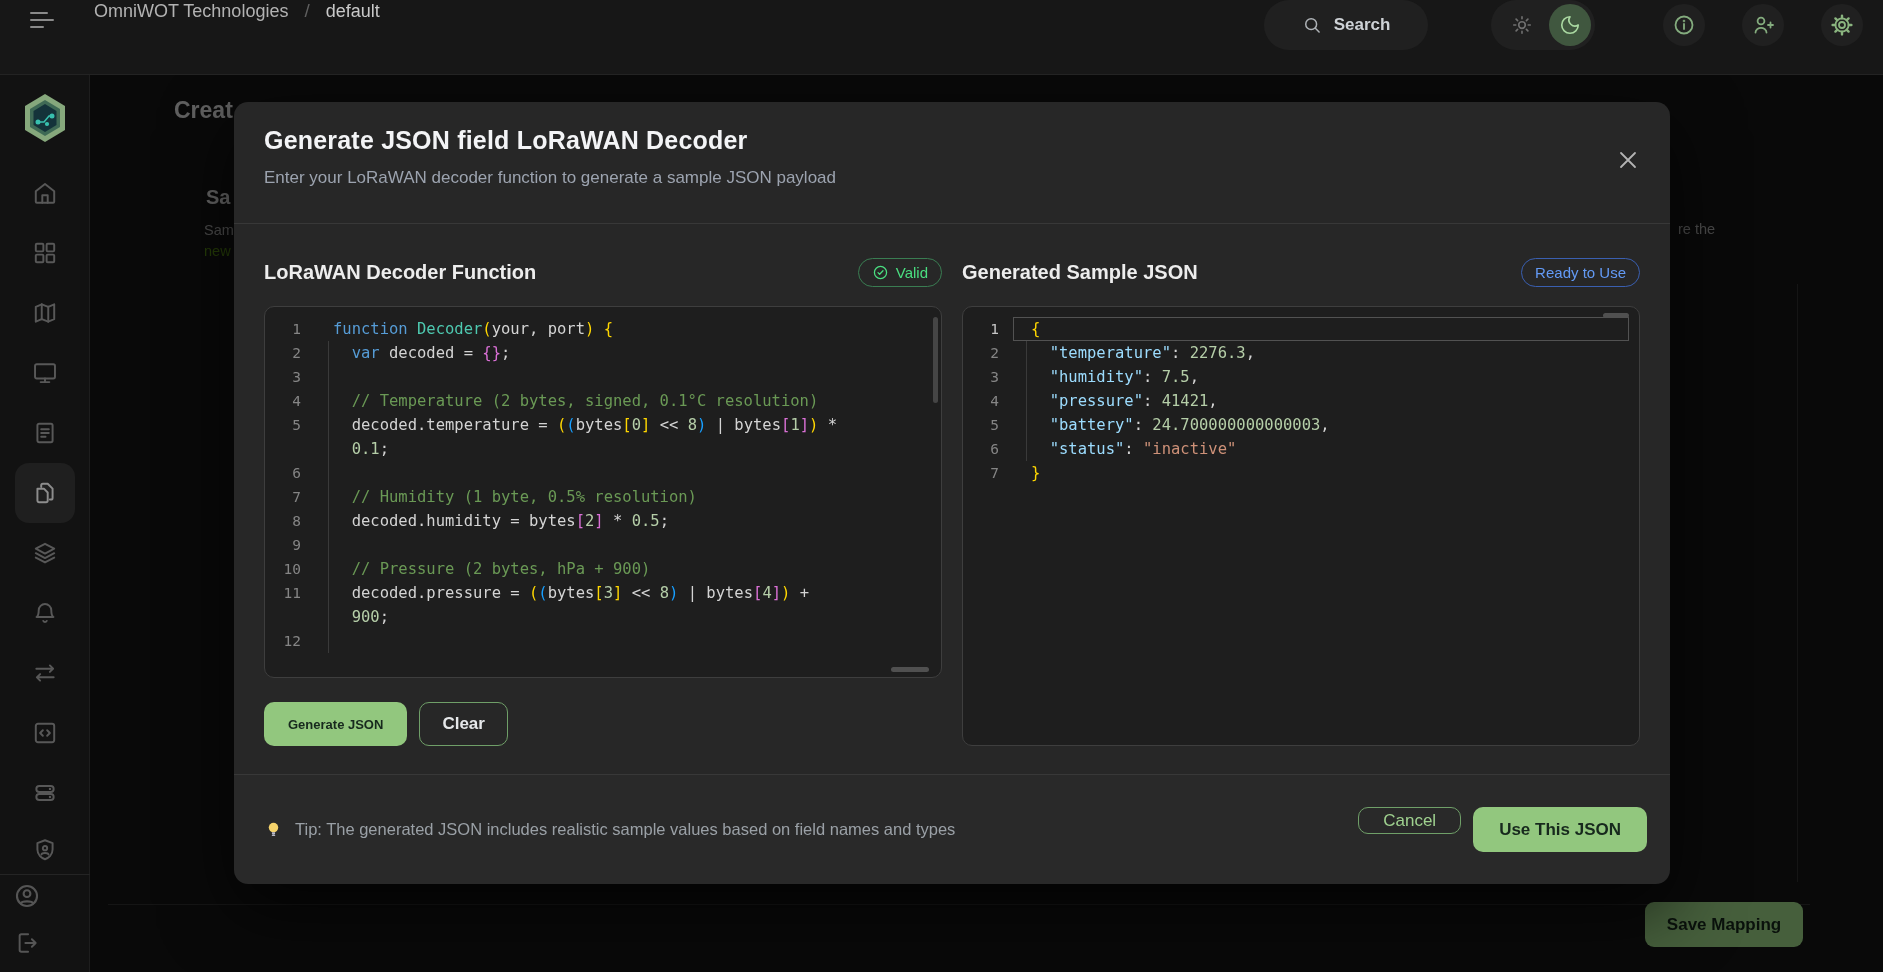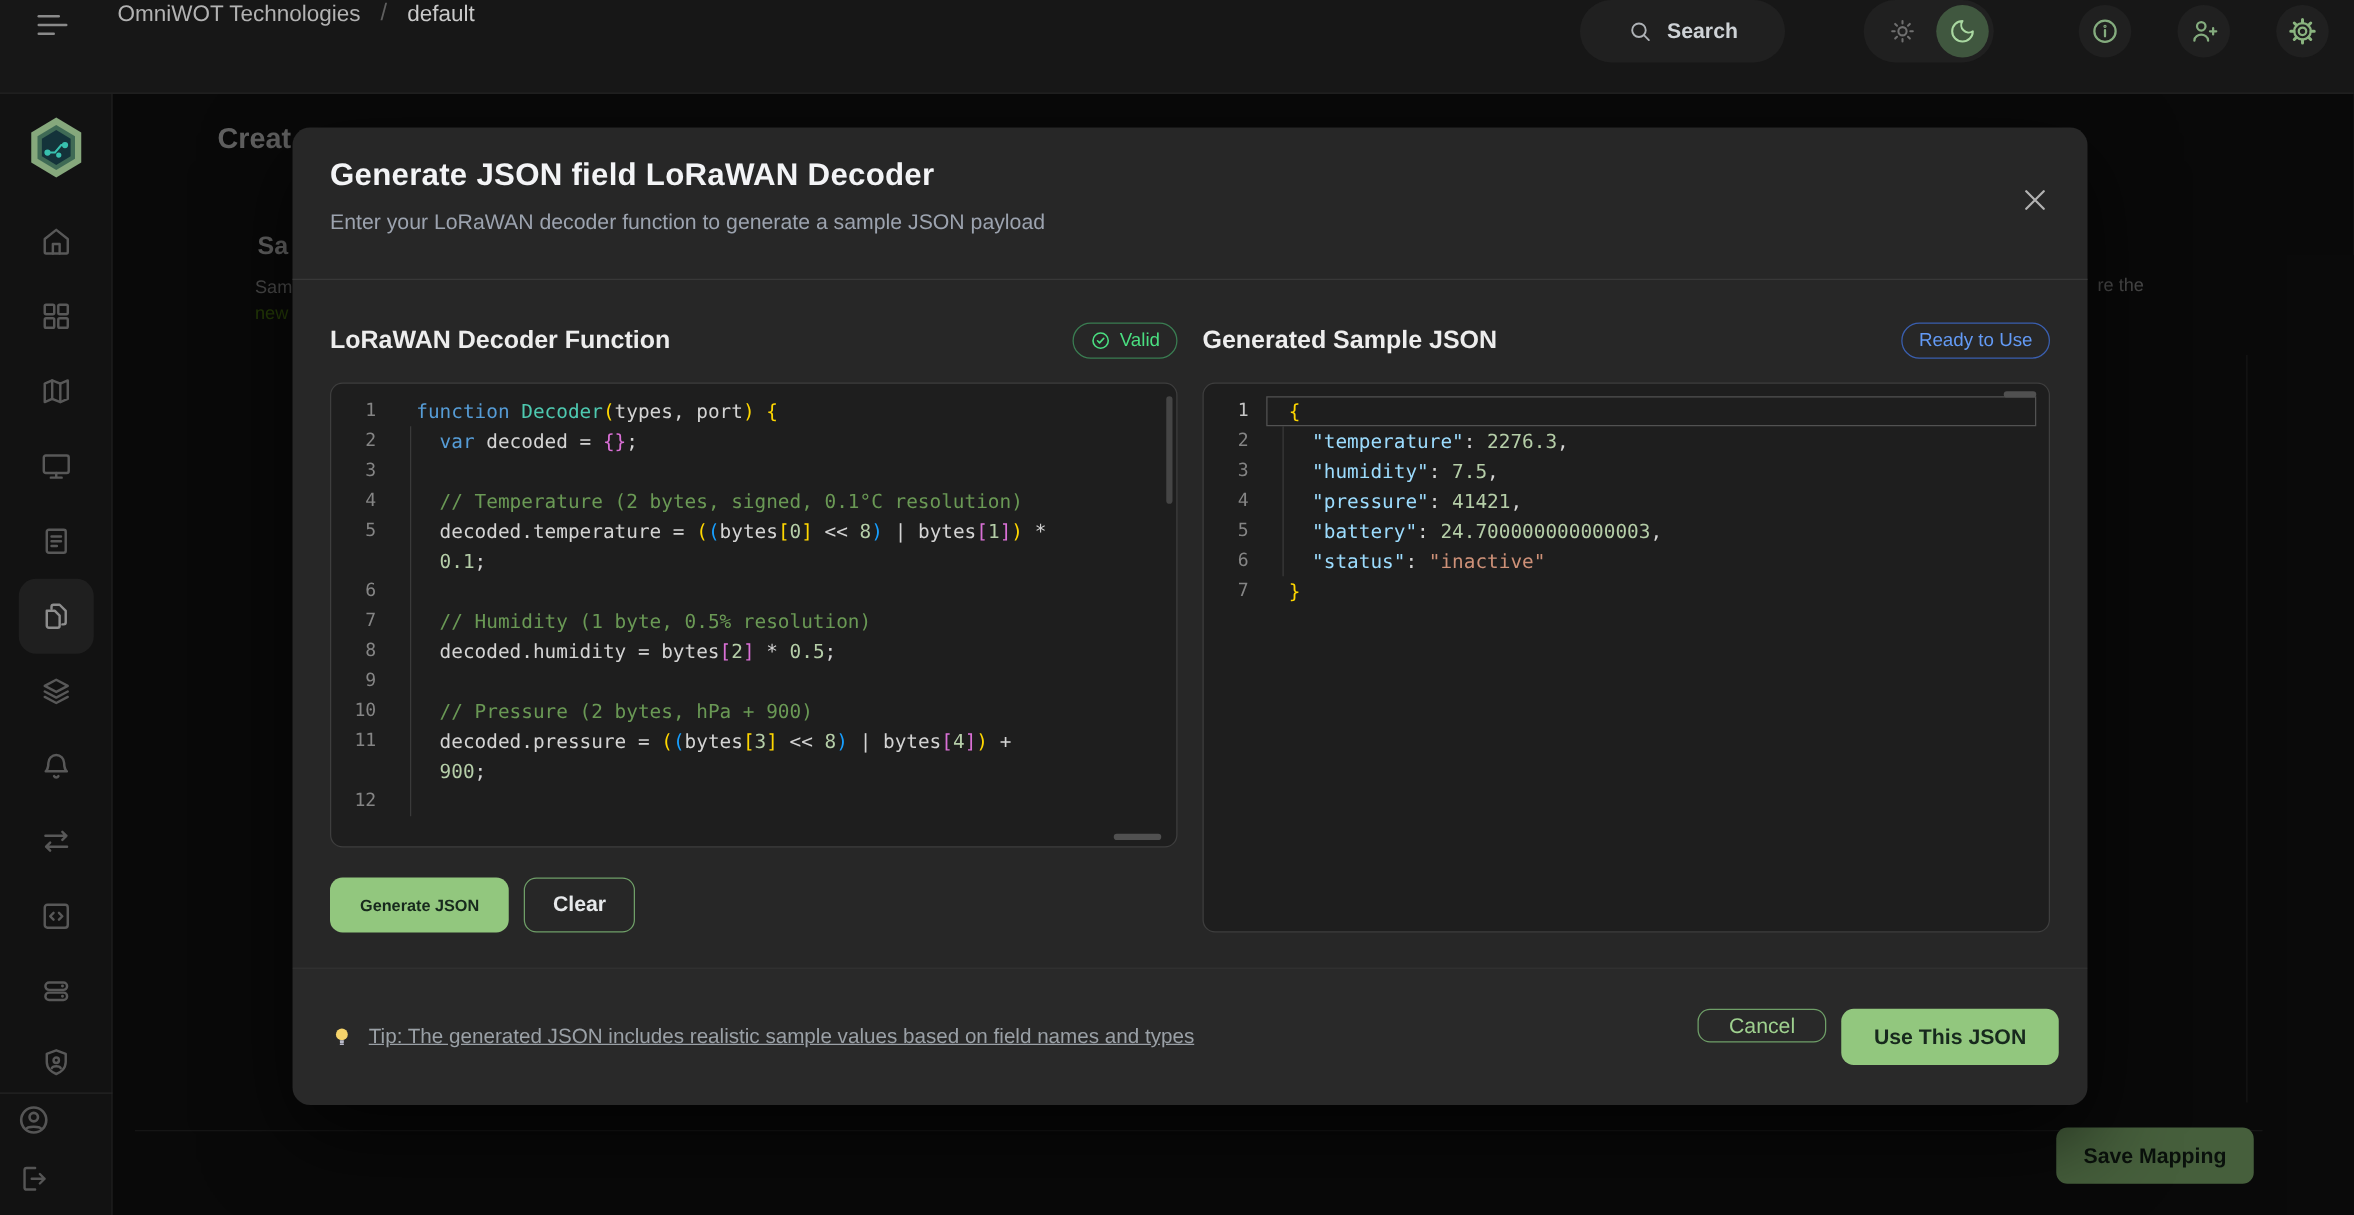--- a/index.html
+++ b/index.html
@@ -101,21 +101,21 @@
   .hthumb { position:absolute; right:12px; bottom:5px; width:38px; height:5px; background:#505050; border-radius:3px; }
   .tthumb { position:absolute; right:10px; top:6px; width:26px; height:5px; background:#505050; border-radius:3px; }
   .btn-row { display:flex; gap:12px; margin-top:24px; }
   .btn-primary { height:44px; padding:0 24px; background:var(--accent,#92c77e); color:#17291d;
     border:none; border-radius:10px; font-size:13px; font-weight:600; font-family:inherit; cursor:pointer; }
   .btn-outline { height:44px; padding:0 22px; background:transparent; border:1px solid #6f9f68; color:#e6e8ea;
     border-radius:10px; font-size:17px; font-weight:600; font-family:inherit; cursor:pointer;text-align:center; }
   .modal-footer { position:absolute; left:0; right:0; bottom:0; height:110px;
     border-top:1px solid #383838; display:flex; align-items:center; padding:0 23px 0 30px;
     border-radius:0 0 14px 14px; background:rgba(255,255,255,0.012); }
-  .tip { display:flex; align-items:center; gap:12px; color:#9aa0a6; font-size:16.5px;text-decoration:underline; }
+  .tip { display:flex; align-items:center; gap:12px; color:#9aa0a6; font-size:16.5px; }
   .footer-btns { margin-left:auto; display:flex; gap:12px; }
   .btn-cancel { height:27px; padding:0 24px; background:transparent; border:1px solid #6f9f68;
     color:#9fd18f; border-radius:10px; font-size:17px; font-weight:400; font-family:inherit; cursor:pointer; }
   .btn-use { height:45px; padding:0 26px; background:var(--accent,#92c77e); color:#17291d;
     border:none; border-radius:10px; font-size:17px; font-weight:600; font-family:inherit; cursor:pointer; }
   svg.ic { fill:none; stroke-width:1.8; stroke-linecap:round; stroke-linejoin:round; }
 </style>
 <style>.tk-kw{color:#569cd6}.tk-fn{color:#4ec9b0}.tk-cm{color:#6a9955}.tk-num{color:#b5cea8}.tk-str{color:#ce9178}.tk-key{color:#9cdcfe}.tk-pl{color:#d4d4d4}.tk-b1{color:#ffd700}.tk-b2{color:#da70d6}.tk-b3{color:#179fff}</style></head>
 <body>
 
@@ -320,21 +320,21 @@
                   <circle cx="12" cy="12" r="8.6"></circle>
                   <path d="M8.5 12.2l2.3 2.3 4.7-5"></path>
                 </svg>
               <span>Valid</span>
             </span>
           </div>
           <div class="editor">
             <div>
                 <div class="ed-row">
                   <span class="gut">1</span>
-                  <span class="code-wrap"><span class="tk-kw">function </span><span class="tk-fn">Decoder</span><span class="tk-b1">(</span><span class="tk-pl">types, port</span><span class="tk-b1">)</span><span class="tk-pl"> </span><span class="tk-b1">{</span></span>
+                  <span class="code-wrap"><span class="tk-kw">function </span><span class="tk-fn">Decoder</span><span class="tk-b1">(</span><span class="tk-pl">your, port</span><span class="tk-b1">)</span><span class="tk-pl"> </span><span class="tk-b1">{</span></span>
                 </div>
                 <div class="ed-row">
                   <span class="gut">2</span>
                   <span class="code-wrap"><span class="tk-pl">  </span><span class="tk-kw">var</span><span class="tk-pl"> decoded = </span><span class="tk-b2">{}</span><span class="tk-pl">;</span></span>
                 </div>
                 <div class="ed-row">
                   <span class="gut">3</span>
                   <span class="code-wrap"></span>
                 </div>
                 <div class="ed-row">

